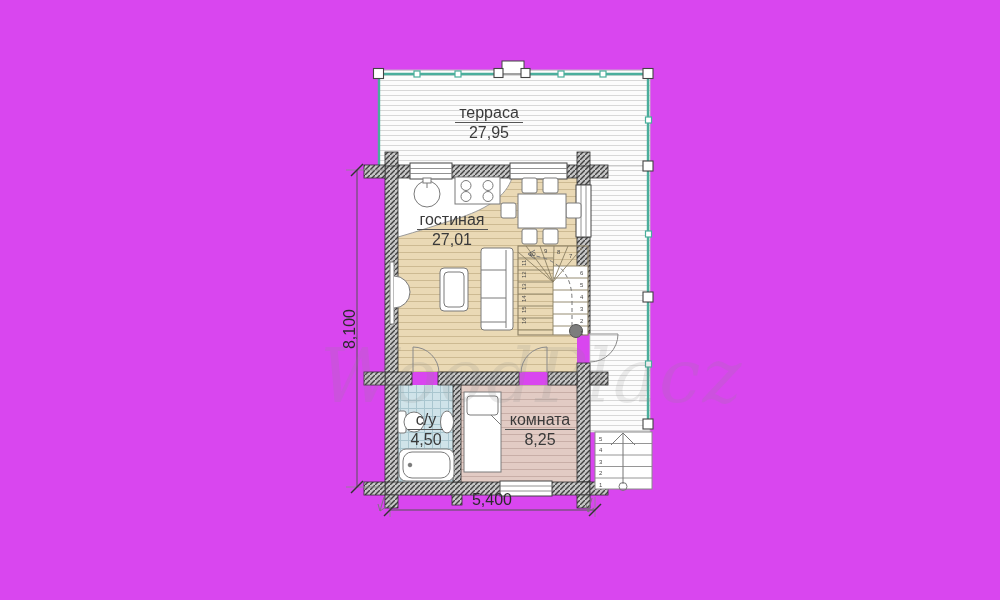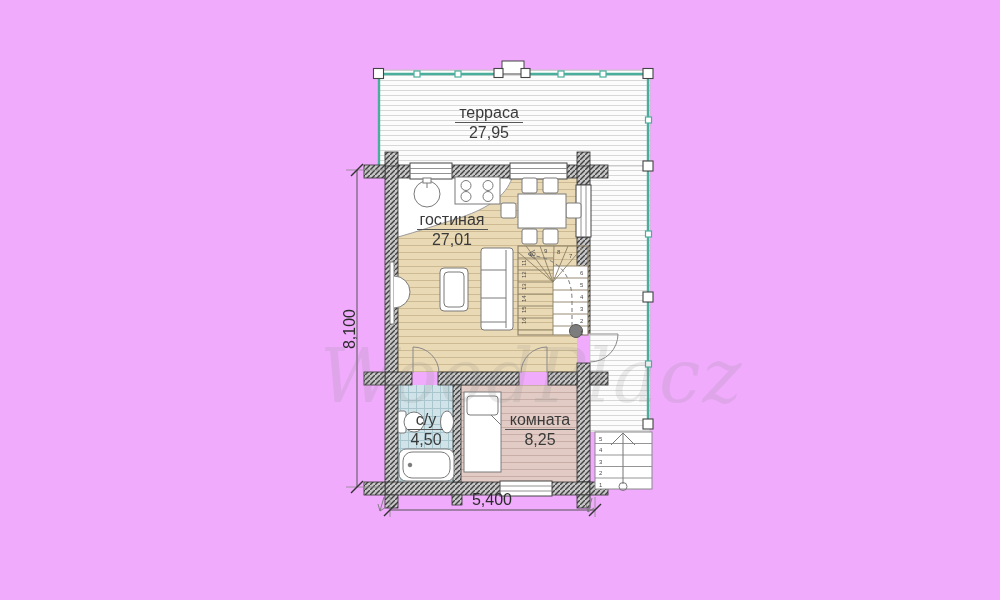--- a/index.html
+++ b/index.html
@@ -1,16 +1,16 @@
 <!DOCTYPE html>
 <html><head>
 <meta charset="utf-8">
 <style>
   html,body{margin:0;padding:0;background:#ffffff;}
-  .stage{position:relative;width:1000px;height:600px;background:#f0abfc;overflow:hidden;
+  .stage{position:relative;width:1000px;height:600px;background:#d946ef;overflow:hidden;
          font-family:"Liberation Sans", sans-serif;}
   svg{position:absolute;left:0;top:0;}
   text{font-family:"Liberation Sans", sans-serif;}
   .room-name{fill:#3a3a3a;font-size:16px;}
   .room-area{fill:#3a3a3a;font-size:16px;}
   .dim-text{fill:#2b2b2b;font-size:16px;}
   .stair-num{fill:#4a4a4a;font-size:6px;}
   .wm{font-family:"DejaVu Serif", serif;font-style:italic;fill:#8a8a8a;opacity:0.16;
       font-size:74px;letter-spacing:2px;}
 </style>

